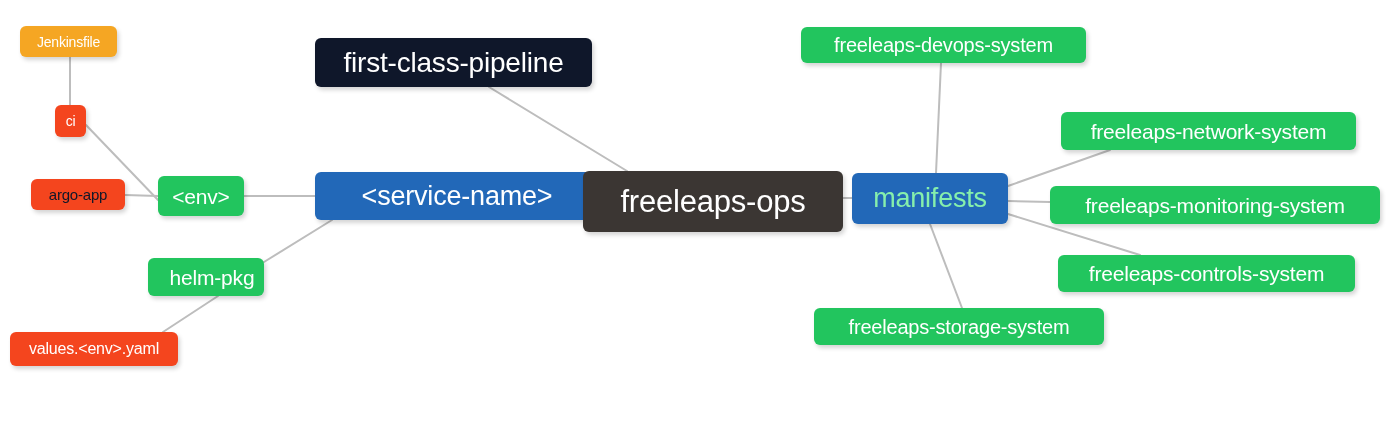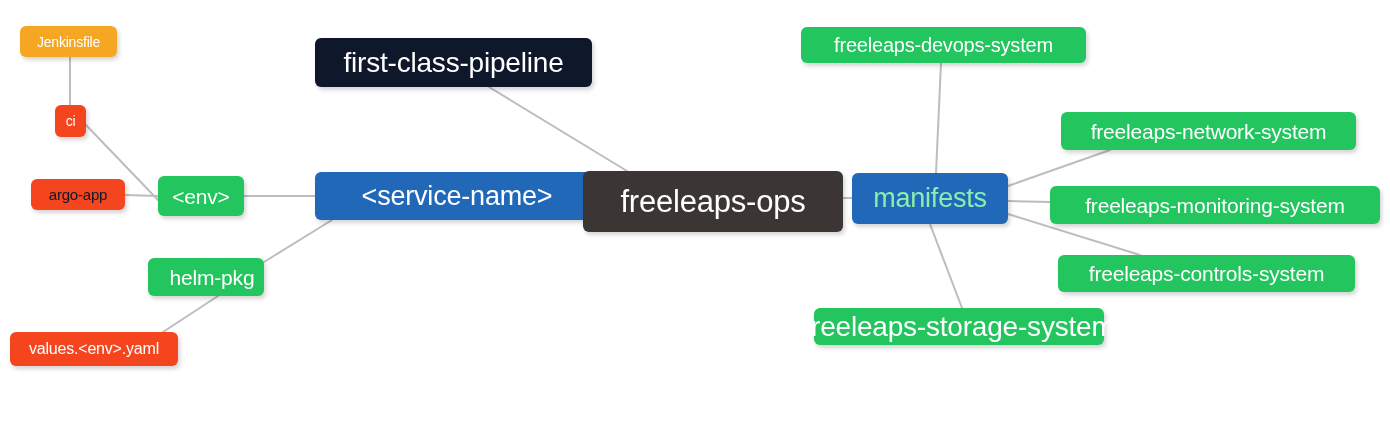--- a/index.html
+++ b/index.html
@@ -101,17 +101,17 @@
       </div>
       <div class="node" style="left: 1055px; top: 112px; width: 295px; height: 38px; background: rgb(34, 197, 94); font-size: 21px; color: rgb(255, 255, 255); margin-left: 6px;">
         <span class="node-label">freeleaps-network-system</span>
       </div>
       <div class="node" style="left: 1050px; top: 186px; width: 330px; height: 38px; background: rgb(34, 197, 94); font-size: 21px; color: rgb(255, 255, 255);">
         <span class="node-label">freeleaps-monitoring-system</span>
       </div>
       <div class="node" style="left: 1058px; top: 255px; width: 297px; height: 37px; background: rgb(34, 197, 94); font-size: 21px; color: rgb(255, 255, 255); text-align: center;">
         <span class="node-label">freeleaps-controls-system</span>
       </div>
-      <div class="node" style="left: 814px; top: 308px; width: 290px; height: 37px; background: rgb(34, 197, 94); font-size: 28px; color: rgb(255, 255, 255);">
+      <div class="node" style="left: 814px; top: 308px; width: 290px; height: 37px; background: rgb(34, 197, 94); font-size: 20px; color: rgb(255, 255, 255);">
         <span class="node-label">freeleaps-storage-system</span>
       </div>
     </div>
 </div>
 
 </body></html>

